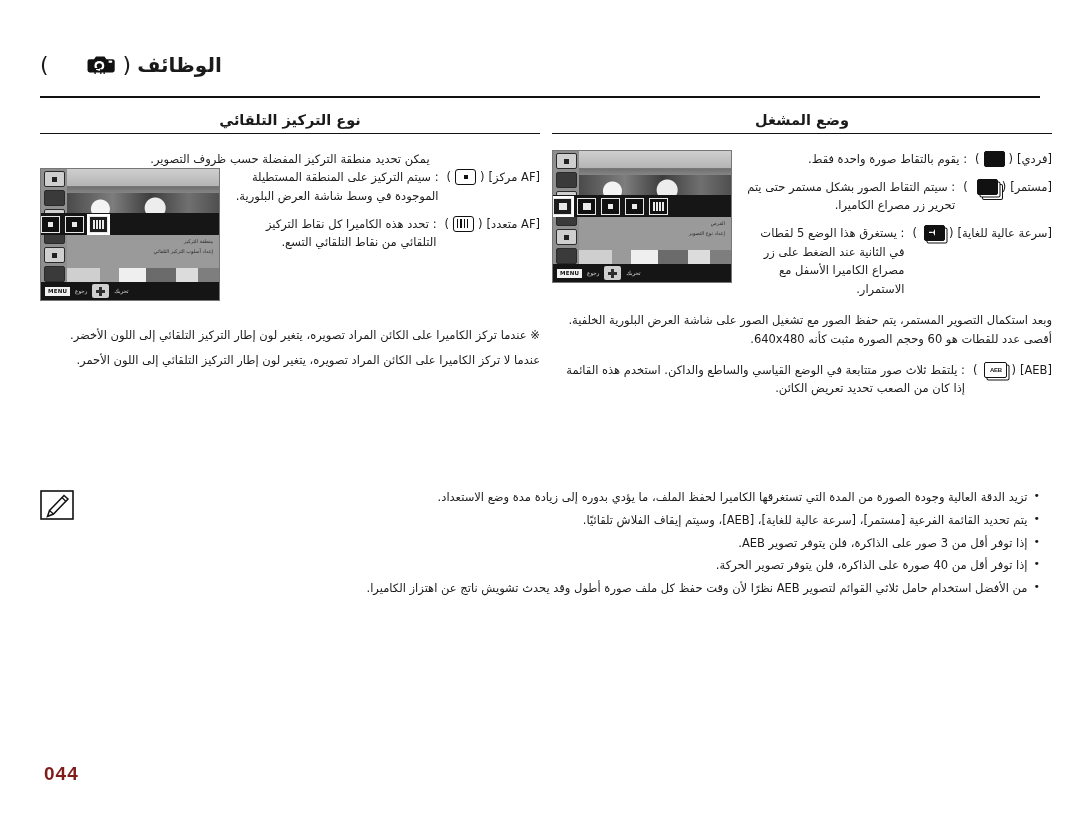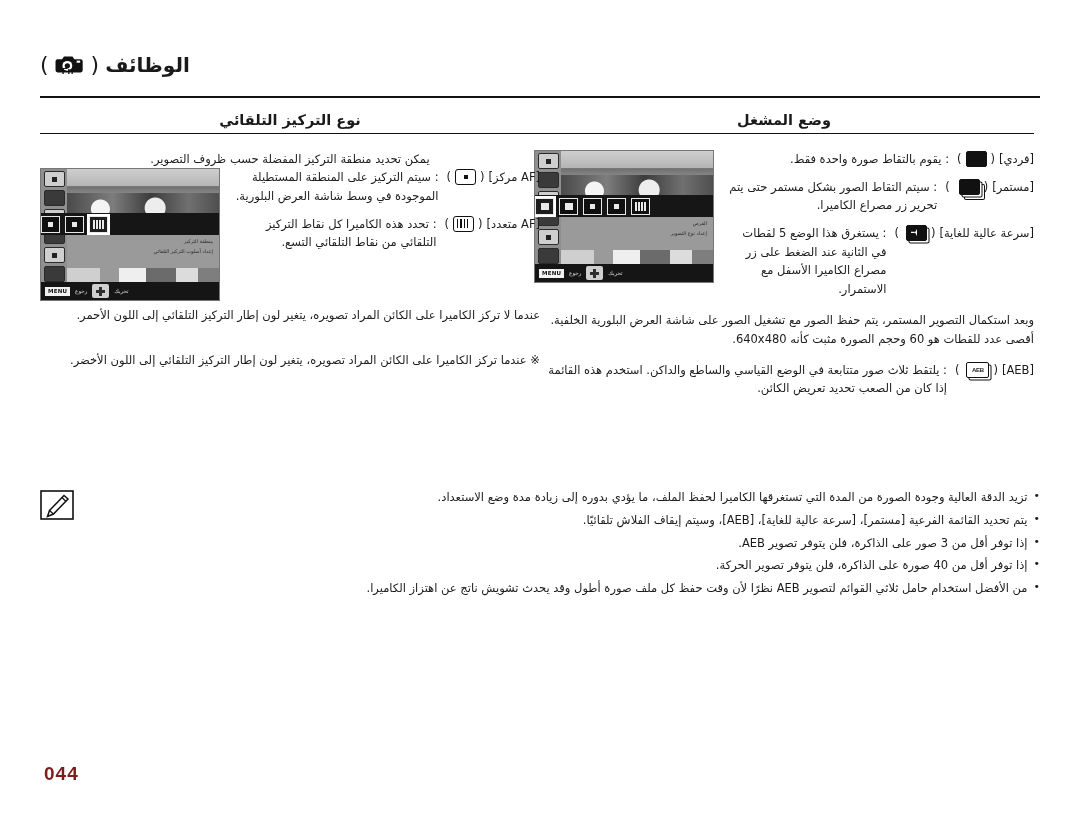--- a/index.html
+++ b/index.html
@@ -12,30 +12,30 @@
   .page{position:absolute;inset:0;}
 
   
   .header{
     position:absolute;top:52px;right:40px;left:40px;
     display:flex;flex-direction:row;justify-content:flex-start;align-items:flex-end;
   }
   .header-inner{display:flex;align-items:center;gap:6px;margin-right:auto;}
   .header-title{font-size:20px;font-weight:700;letter-spacing:1px;}
   .paren{font-size:22px;font-weight:400;}
-  .fn-icon{display:inline-block;width:30px;height:23px;position:relative;}
+  .fn-icon{display:inline-block;width:30px;height:23px;position:relative;margin-left:32px;}
   .fn-icon svg{display:block;}
   .header-rule{
     position:absolute;top:96px;right:40px;left:40px;
     border-top:2px solid #111;
   }
 
   
   .col{position:absolute;top:112px;width:500px;}
-  .col-right{right:46px;}
+  .col-right{right:28px;}
   .col-left{left:40px;}
 
   .sec-title{
     font-size:14.5px;font-weight:700;text-align:center;
     padding-bottom:5px;letter-spacing:.3px;
   }
   .sec-rule{border-top:1.6px solid #111;margin-bottom:16px;}
   .sec-intro{font-size:11.5px;text-align:center;line-height:1.6;}
 
   
@@ -358,22 +358,22 @@
           <div class="menu-chip">MENU</div>
           <div class="bar-label">رجوع</div>
           <div class="dpad">
               <div class="cross"></div>
             </div>
           <div class="bar-label">تحريك</div>
         </div>
       </div>
     </div>
 
+    <div class="starnote" style="margin-top:24px;">※ عندما تركز الكاميرا على الكائن المراد تصويره، يتغير لون إطار التركيز التلقائي إلى اللون الأخضر.</div>
     <div class="starnote">عندما لا تركز الكاميرا على الكائن المراد تصويره، يتغير لون إطار التركيز التلقائي إلى اللون الأحمر.</div>
-    <div class="starnote" style="margin-top:24px;">※ عندما تركز الكاميرا على الكائن المراد تصويره، يتغير لون إطار التركيز التلقائي إلى اللون الأخضر.</div>
   </div>
 
   <div class="notes">
     <div class="notes-list">
 
       <div class="note-li">
         <span class="note-bullet">•</span>
         <span class="note-text">تزيد الدقة العالية وجودة الصورة من المدة التي تستغرقها الكاميرا لحفظ الملف، ما يؤدي بدوره إلى زيادة مدة وضع الاستعداد.</span>
       </div>
       <div class="note-li">

